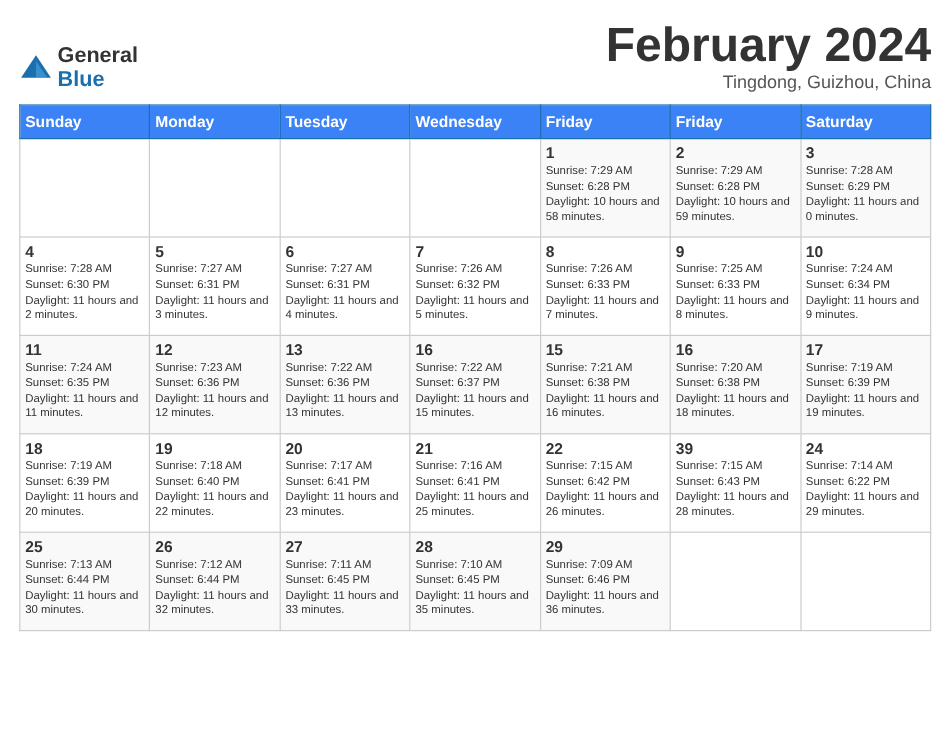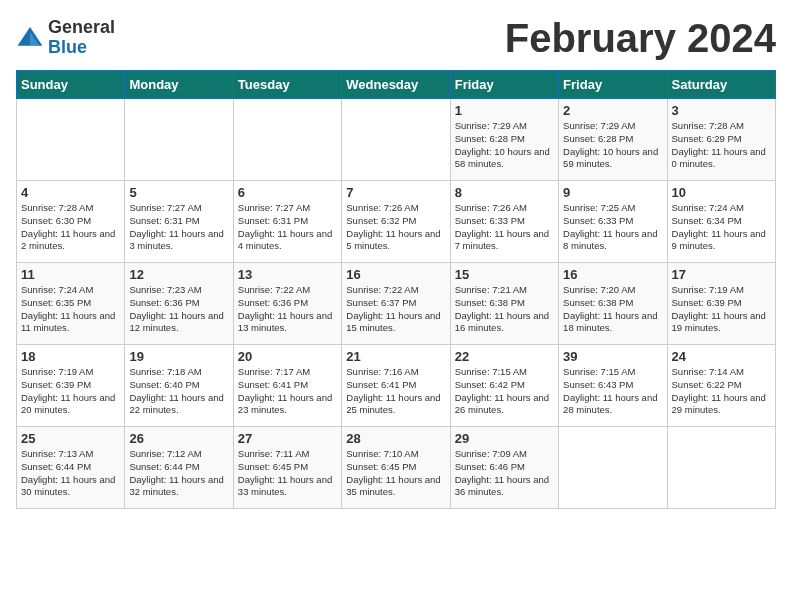--- a/index.html
+++ b/index.html
@@ -11,21 +11,21 @@
       overflow: hidden;
     }
     .page {
       width: 792px;
       min-height: 612px;
       padding: 16px 16px 10px 16px;
     }
     .header {
       display: flex;
       justify-content: space-between;
-      align-items: center;
+      align-items: flex-end;
       margin-bottom: 10px;
     }
     .logo {
       display: flex;
       align-items: center;
       gap: 4px;
     }
     .logo-text {
       font-size: 18px;
       font-weight: bold;
@@ -49,21 +49,21 @@
     .location {
       font-size: 15px;
       color: #555;
     }
     table {
       width: 100%;
       border-collapse: collapse;
       table-layout: fixed;
     }
     thead tr th {
-      background-color: #0f766e;
+      background-color: #3b82f6;
       color: #fff;
       font-size: 13px;
       font-weight: bold;
       padding: 6px 4px;
       text-align: left;
       border: 1px solid #1a6faf;
     }
     tbody tr td {
       border: 1px solid #ccc;
       vertical-align: top;
@@ -102,20 +102,21 @@
         <polygon points="18,4 34,28 2,28" fill="#1a6faf"></polygon>
         <polygon points="18,10 30,28 18,28" fill="#4fa3e0" opacity="0.6"></polygon>
       </svg>
       <div class="logo-text">
         <span class="general">General</span><br>
         <span class="blue">Blue</span>
       </div>
     </div>
     <div class="title-block">
       <div class="month-year">February 2024</div>
+      <div class="location">Tingdong, Guizhou, China</div>
     </div>
   </div>
 
   <table>
     <thead>
       <tr>
       <th>Sunday</th>
           <th>Monday</th>
           <th>Tuesday</th>
           <th>Wednesday</th>

